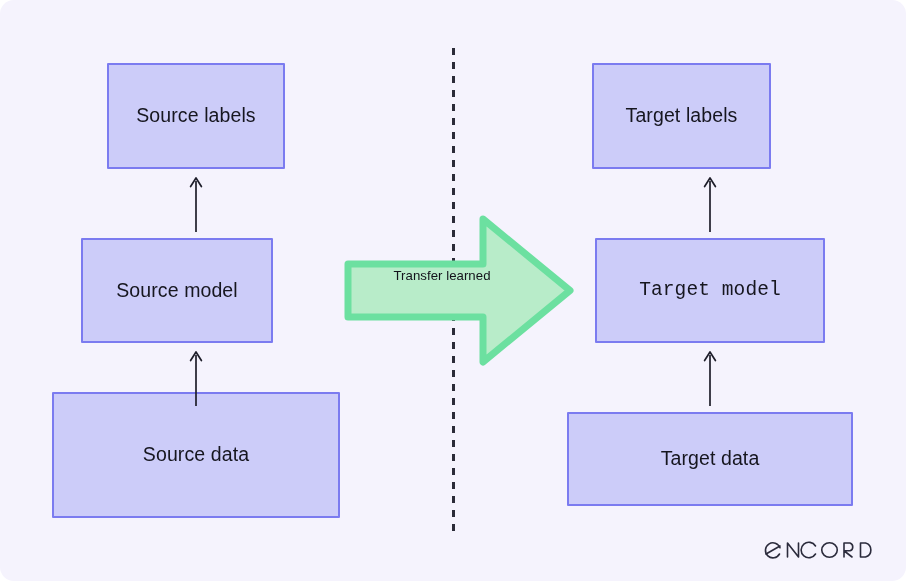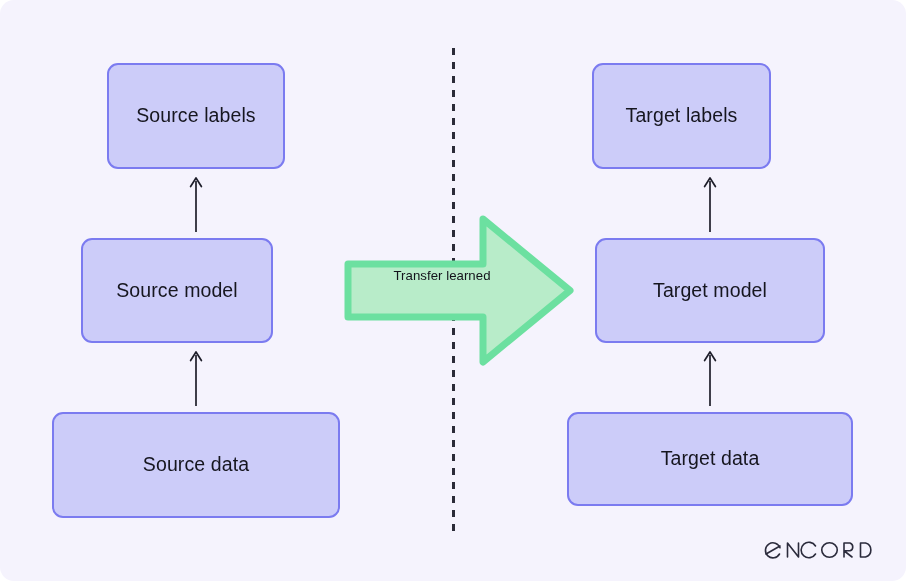--- a/index.html
+++ b/index.html
@@ -28,39 +28,39 @@
     width: 906px;
     height: 581px;
     background: #f5f3fd;
     border-radius: 14px;
   }
   .node-box {
     position: absolute;
     box-sizing: border-box;
     background: #ccccf9;
     border: 2.5px solid #7b7bf0;
-    border-radius: 11px;
+    border-radius: 1px;
     display: flex;
     align-items: center;
     justify-content: center;
     color: #16161f;
     font-size: 19.5px;
     font-weight: 400;
     letter-spacing: 0.1px;
     line-height: 1.2;
   }
 
   
   #box-source-labels { left: 107px; top: 63px;  width: 178px; height: 106px; }
   #box-source-model  { left: 81px;  top: 238px; width: 192px; height: 105px; }
-  #box-source-data   { left: 52px;  top: 412px; width: 288px; height: 106px; }
+  #box-source-data   { left: 52px;  top: 392px; width: 288px; height: 126px; }
 
   
   #box-target-labels { left: 592px; top: 63px;  width: 179px; height: 106px; }
-  #box-target-model  { left: 595px; top: 238px; width: 230px; height: 105px; }
+  #box-target-model  { left: 595px; top: 238px; width: 230px; height: 105px; font-family: Liberation Mono, monospace; }
   #box-target-data   { left: 567px; top: 412px; width: 286px; height: 94px; }
 
   
   .connector {
     position: absolute;
     width: 24px;
   }
   #conn-source-upper { left: 184px; top: 176px; height: 56px; }
   #conn-source-lower { left: 184px; top: 350px; height: 56px; }
   #conn-target-upper { left: 698px; top: 176px; height: 56px; }

